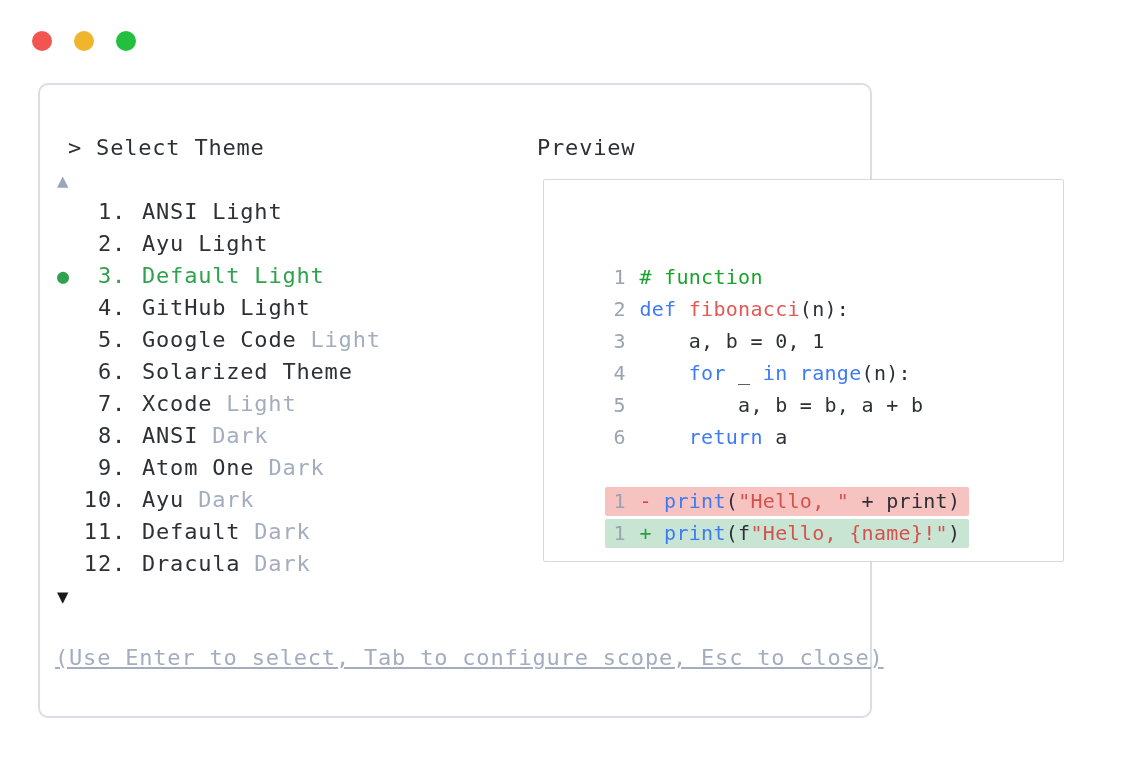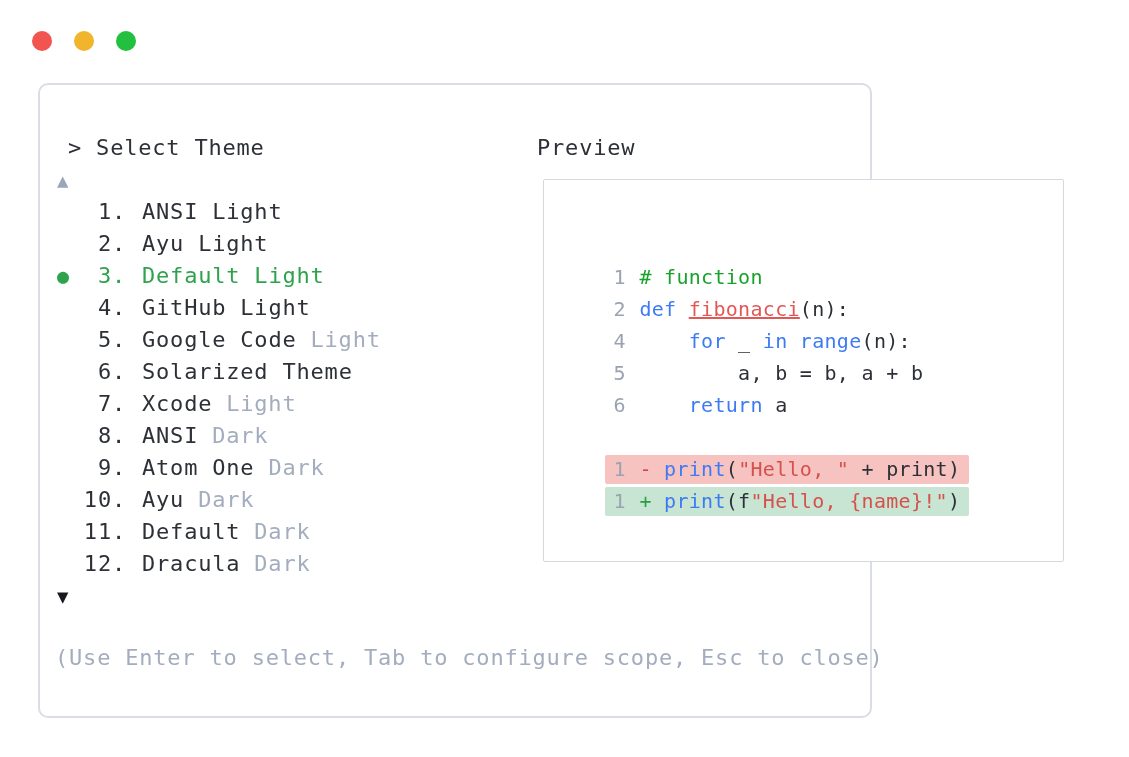--- a/index.html
+++ b/index.html
@@ -39,21 +39,21 @@
 
   .theme-item { display: flex; height: 32px; line-height: 32px; cursor: pointer; }
   .theme-item .marker { width: 28px; padding-left: 2px; color: var(--green); font-size: 20px; }
   .theme-item .num  { width: 43px; text-align: right; color: var(--dark); }
   .theme-item .name { margin-left: 16px; color: var(--dark); white-space: pre; }
   .theme-item .variant { margin-left: 14px; color: var(--muted); white-space: pre; }
   .theme-item.selected .num,
   .theme-item.selected .name,
   .theme-item.selected .variant { color: var(--green); }
 
-  .hint { margin-top: 30px; height: 32px; color: var(--muted); white-space: pre; }
+  .hint { margin-top: 30px; height: 32px; color: var(--muted); white-space: pre; text-decoration: underline; }
 
   
   .preview-label {
     position: absolute; left: 497px; top: 47px;
     height: 32px; line-height: 32px;
     font-size: 22px; letter-spacing: 0.8px; color: var(--dark);
   }
   .preview-box {
     position: absolute; left: 503px; top: 94px;
     width: 521px; height: 383px;
@@ -74,21 +74,21 @@
     padding: 0 9px 0 8px;
     margin-left: -8px;
     border-radius: 2px;
   }
   .code-row.removed .row-inner { background: var(--diff_removed_bg); }
   .code-row.added   .row-inner { background: var(--diff_added_bg); }
 
   .c-plain   { color: var(--dark); }
   .c-comment { color: var(--comment); }
   .c-kw      { color: var(--kw); }
-  .c-fn      { color: var(--fn); text-decoration: underline; }
+  .c-fn      { color: var(--fn); }
   .c-str     { color: var(--str); }
   .c-minus   { color: var(--minus); }
   .c-plus    { color: var(--plus); }
 </style>
 </head>
 <body>
 
 <div class="traffic-lights">
   <span class="dot red"></span>
   <span class="dot yellow"></span>
@@ -192,20 +192,23 @@
   <div class="preview-label">Preview</div>
   <div class="preview-box">
   <div class="code-row">
     <span class="row-inner"><span class="lnum">1</span><span class="lcode"><span class="c-comment"># function</span></span></span>
   </div>
 
   <div class="code-row">
     <span class="row-inner"><span class="lnum">2</span><span class="lcode"><span class="c-kw">def </span><span class="c-fn">fibonacci</span><span class="c-plain">(n):</span></span></span>
   </div>
 
+  <div class="code-row">
+    <span class="row-inner"><span class="lnum">3</span><span class="lcode"><span class="c-plain">    a, b = 0, 1</span></span></span>
+  </div>
 
   <div class="code-row">
     <span class="row-inner"><span class="lnum">4</span><span class="lcode"><span class="c-plain">    </span><span class="c-kw">for</span><span class="c-plain"> _ </span><span class="c-kw">in</span><span class="c-plain"> </span><span class="c-kw">range</span><span class="c-plain">(n):</span></span></span>
   </div>
 
   <div class="code-row">
     <span class="row-inner"><span class="lnum">5</span><span class="lcode"><span class="c-plain">        a, b = b, a + b</span></span></span>
   </div>
 
   <div class="code-row">

